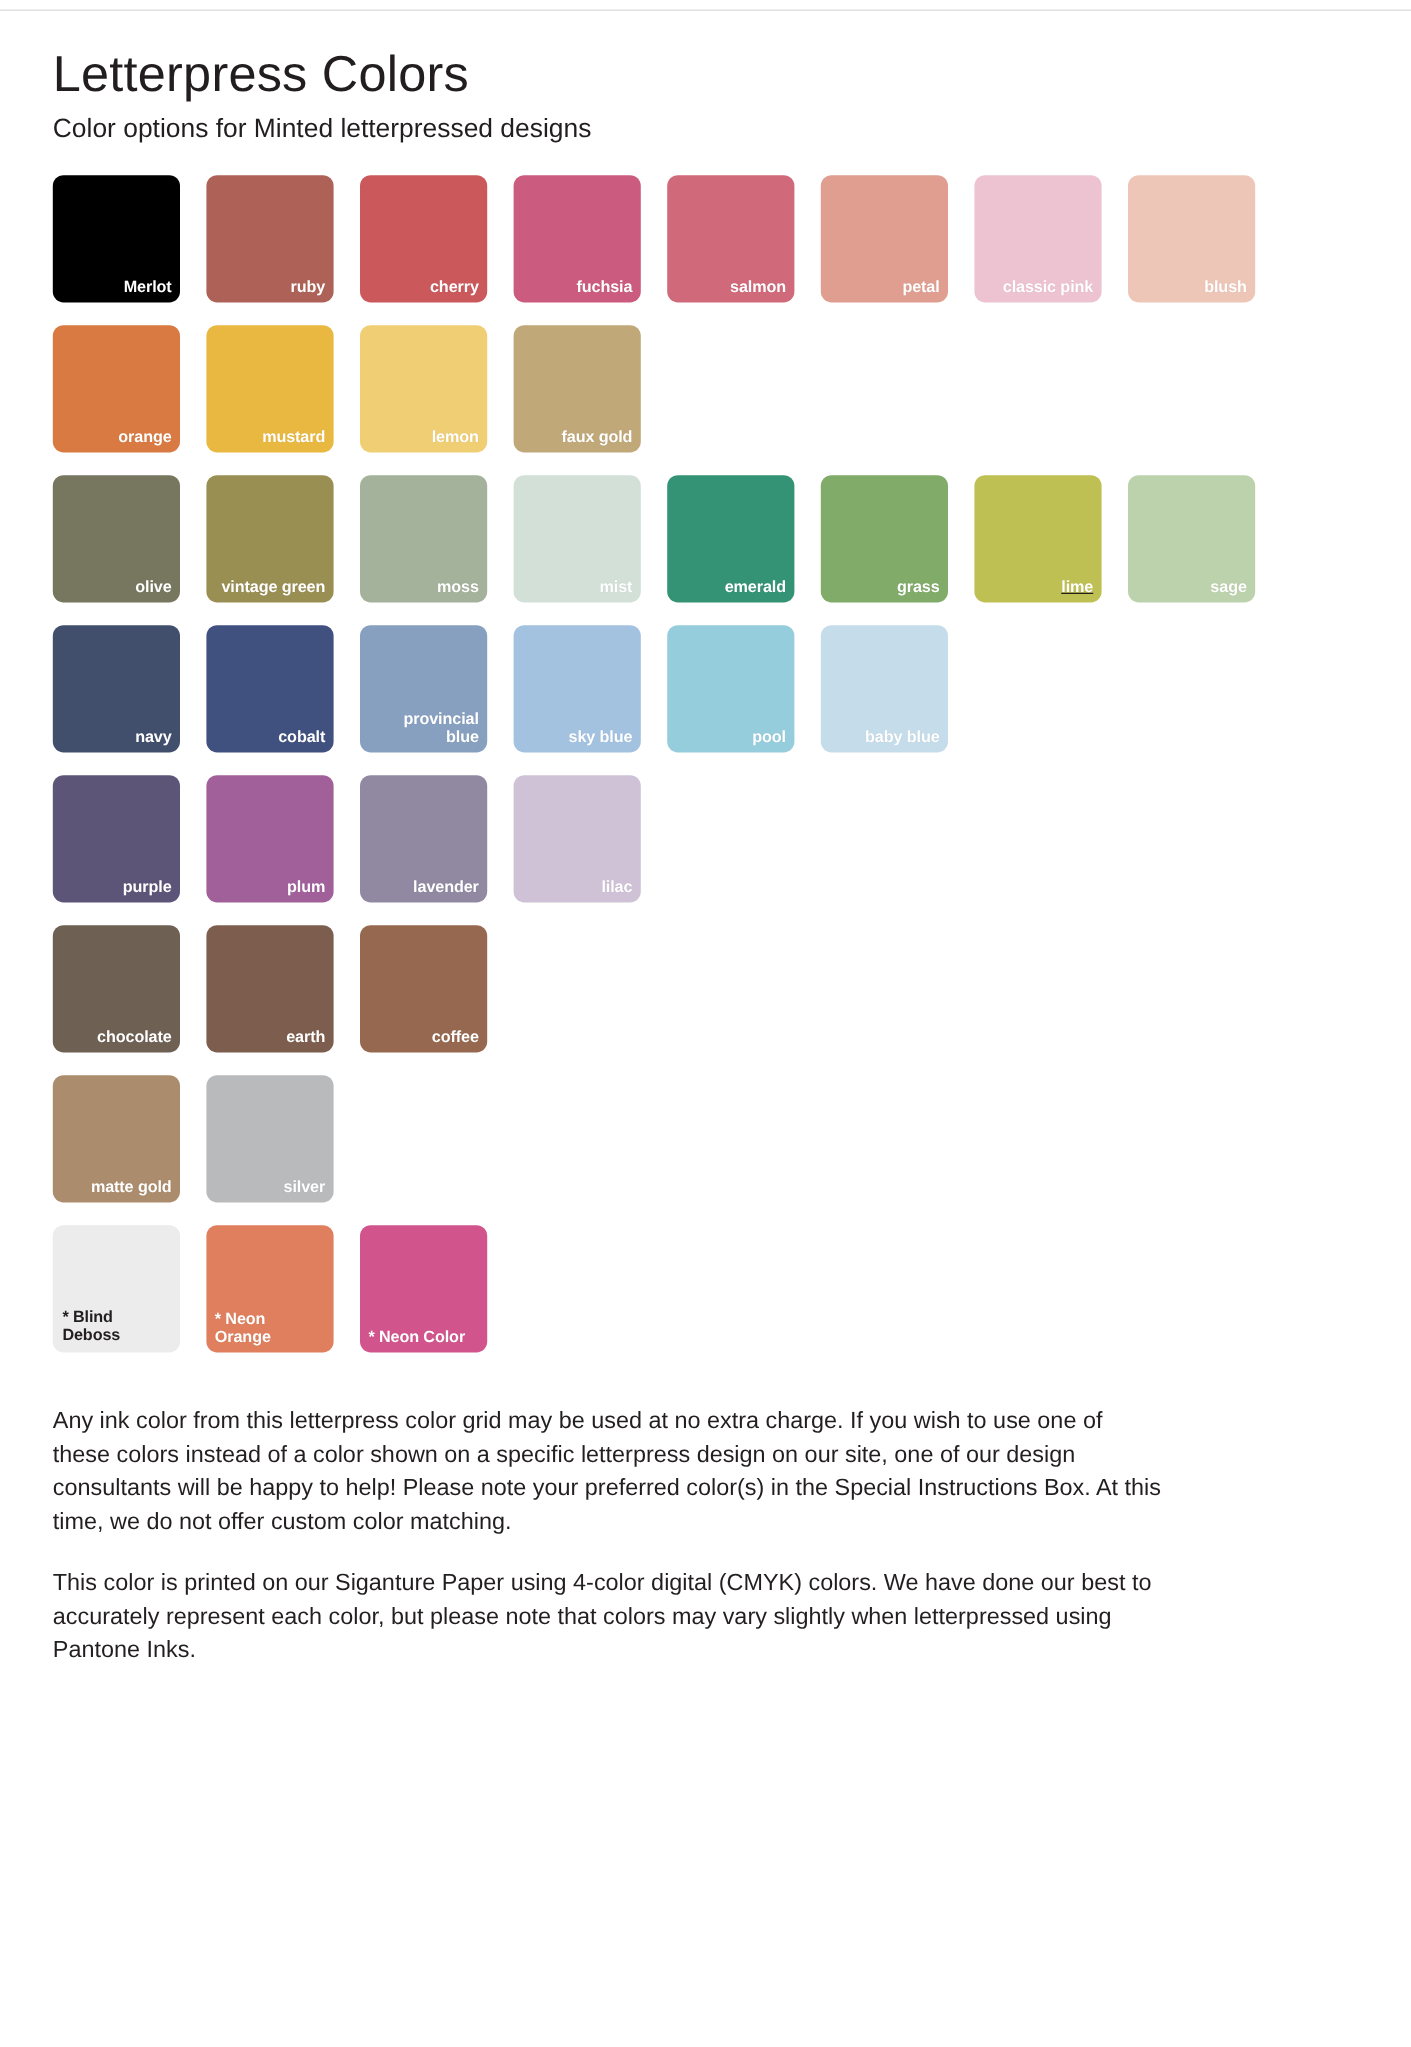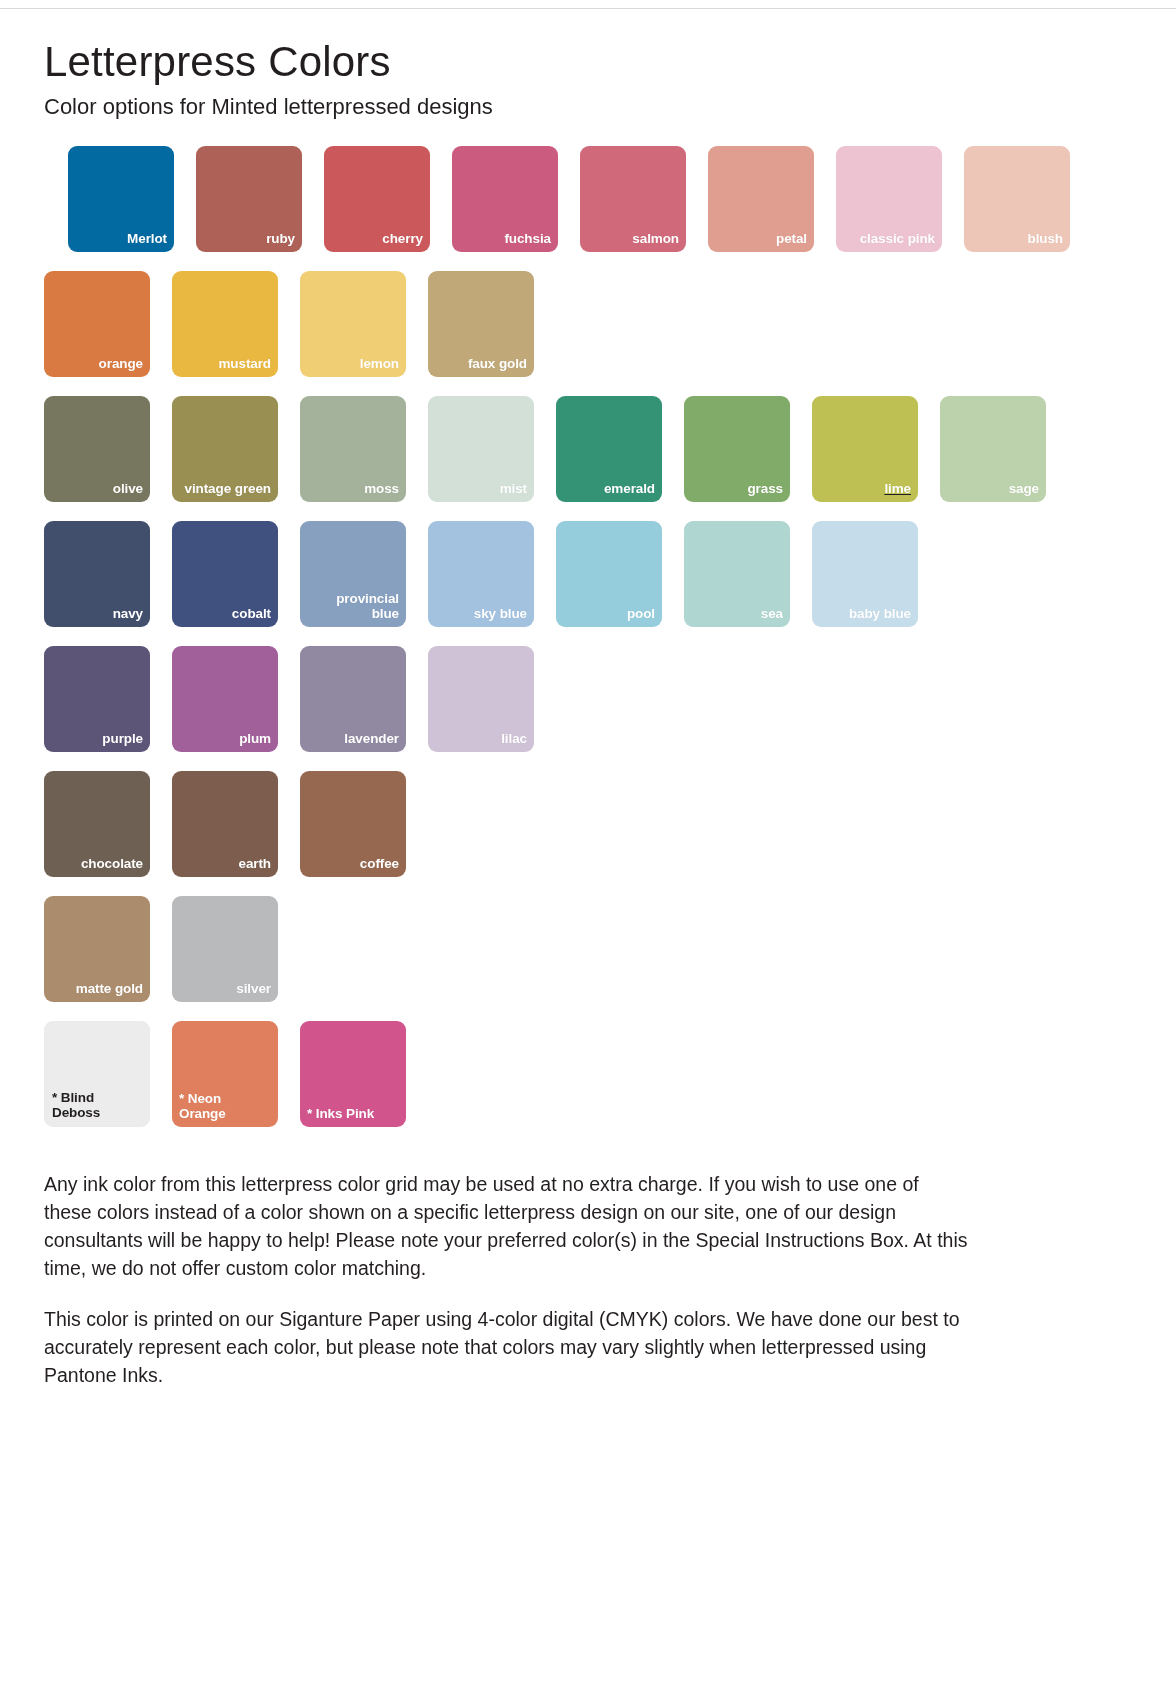--- a/index.html
+++ b/index.html
@@ -123,21 +123,21 @@
 <div class="page">
   <div class="top-rule"></div>
 
   <div class="content">
 
     <h1 class="page-title">Letterpress Colors</h1>
     <div class="page-subtitle">Color options for Minted letterpressed designs</div>
 
     <div class="swatch-grid">
         <div class="swatch-row">
-          <div class="swatch" style="background: #0369a1; margin-left: 24px;">
+          <div class="swatch" style="background: #000000;">
             <span class="swatch-label">Merlot</span>
           </div>
           <div class="swatch" style="background: rgb(174, 98, 87);">
             <span class="swatch-label">ruby</span>
           </div>
           <div class="swatch" style="background: rgb(203, 88, 91);">
             <span class="swatch-label">cherry</span>
           </div>
           <div class="swatch" style="background: rgb(203, 92, 127);">
             <span class="swatch-label">fuchsia</span>
@@ -205,23 +205,20 @@
           <div class="swatch" style="background: rgb(135, 160, 191);">
             <span class="swatch-label">provincial
 blue</span>
           </div>
           <div class="swatch" style="background: rgb(162, 194, 224);">
             <span class="swatch-label">sky blue</span>
           </div>
           <div class="swatch" style="background: rgb(150, 205, 220);">
             <span class="swatch-label">pool</span>
           </div>
-          <div class="swatch" style="background: rgb(176, 214, 210);">
-            <span class="swatch-label">sea</span>
-          </div>
           <div class="swatch" style="background: rgb(197, 220, 234);">
             <span class="swatch-label">baby blue</span>
           </div>
         </div>
         <div class="swatch-row">
           <div class="swatch" style="background: rgb(93, 85, 120);">
             <span class="swatch-label">purple</span>
           </div>
           <div class="swatch" style="background: rgb(162, 96, 154);">
             <span class="swatch-label">plum</span>
@@ -253,21 +250,21 @@
           </div>
         </div>
         <div class="swatch-row">
           <div class="swatch align-left bordered" style="background: rgb(236, 236, 236);">
             <span class="swatch-label dark">* Blind Deboss</span>
           </div>
           <div class="swatch align-left" style="background: rgb(223, 127, 94);">
             <span class="swatch-label">* Neon Orange</span>
           </div>
           <div class="swatch align-left" style="background: rgb(209, 85, 140);">
-            <span class="swatch-label">* Inks Pink</span>
+            <span class="swatch-label">* Neon Color</span>
           </div>
         </div>
       </div>
 
     <div class="notes">
         <p class="note">Any ink color from this letterpress color grid may be used at no extra charge. If you wish to use one of these colors instead of a color shown on a specific letterpress design on our site, one of our design consultants will be happy to help! Please note your preferred color(s) in the Special Instructions Box. At this time, we do not offer custom color matching.</p>
         <p class="note">This color is printed on our Siganture Paper using 4-color digital (CMYK) colors. We have done our best to accurately represent each color, but please note that colors may vary slightly when letterpressed using Pantone Inks.</p>
       </div>
 
   </div>

